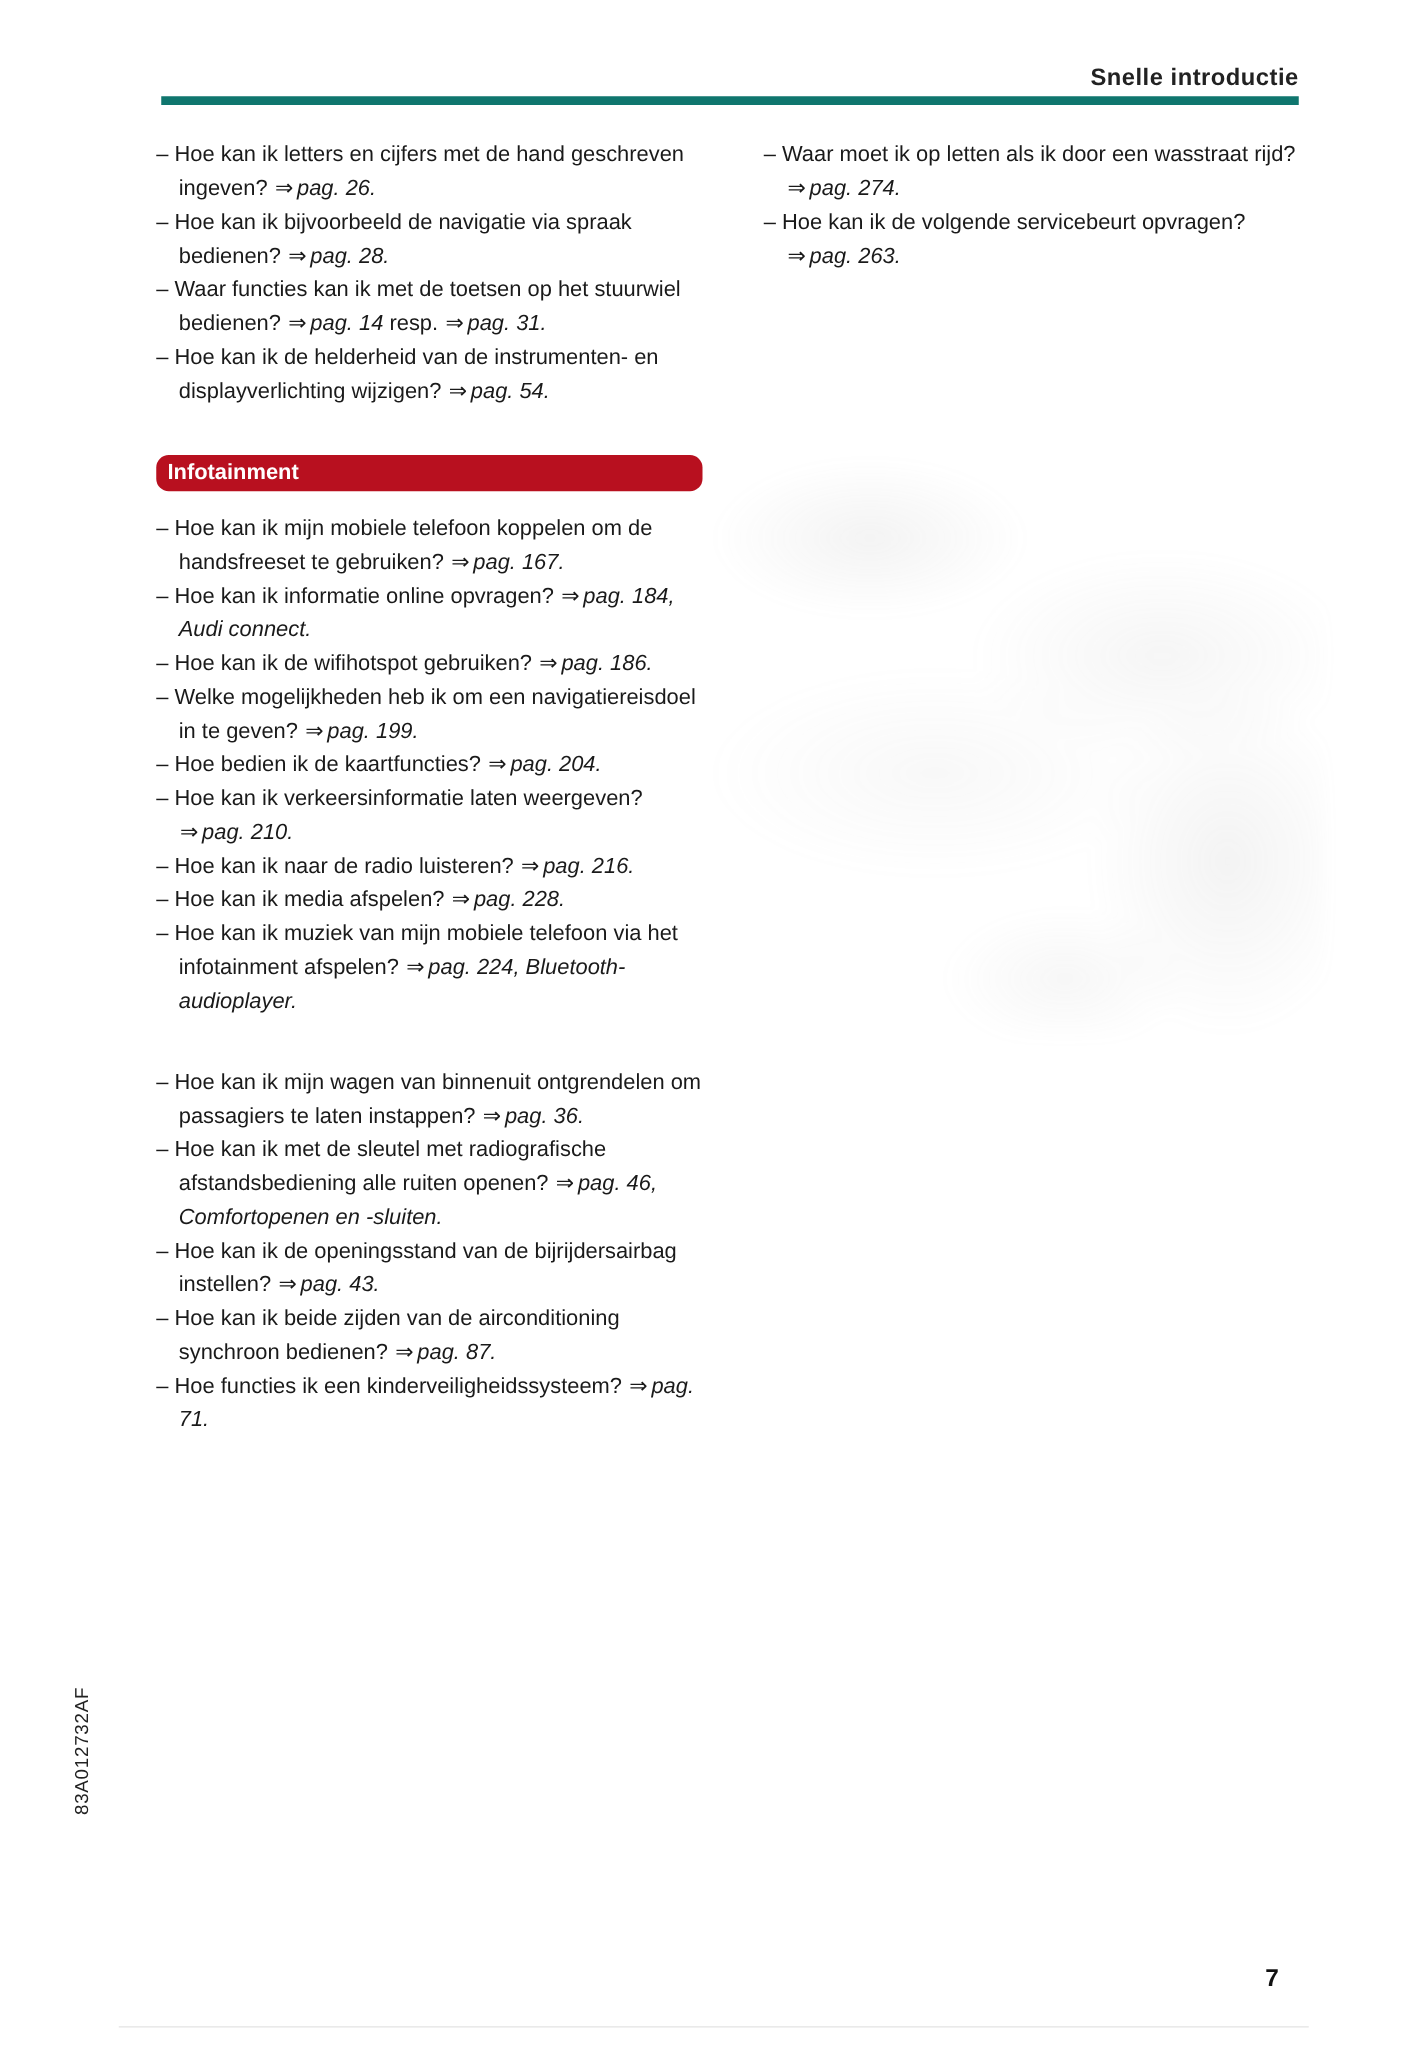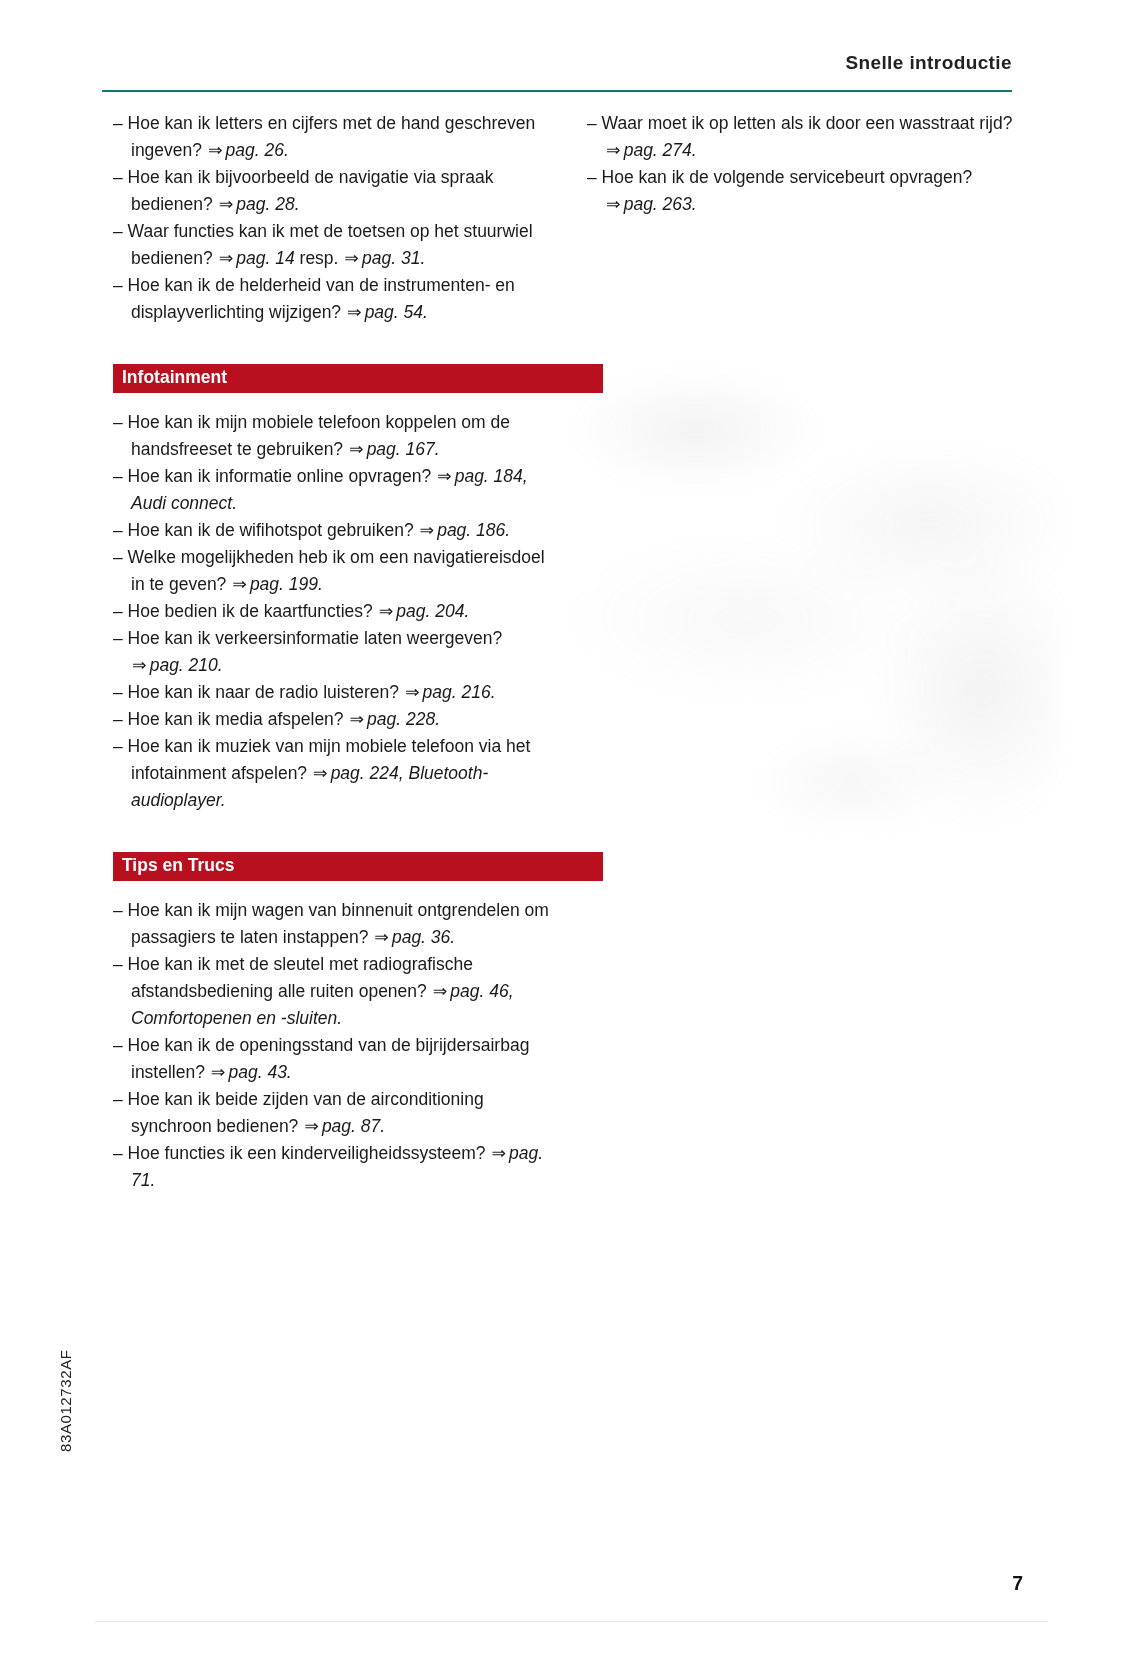--- a/index.html
+++ b/index.html
@@ -20,49 +20,49 @@
     background:
       radial-gradient(ellipse 180px 90px at 30% 15%, rgba(140,140,140,.10), transparent 70%),
       radial-gradient(ellipse 220px 120px at 75% 35%, rgba(150,150,150,.09), transparent 70%),
       radial-gradient(ellipse 160px 200px at 85% 70%, rgba(140,140,140,.10), transparent 70%),
       radial-gradient(ellipse 260px 120px at 40% 55%, rgba(160,160,160,.07), transparent 70%),
       radial-gradient(ellipse 140px 80px at 60% 90%, rgba(150,150,150,.08), transparent 70%);
     filter:blur(6px);
     pointer-events:none;
   }
   .page-header{
-    position:absolute;left:102px;top:52px;width:910px;
+    position:absolute;left:129px;top:52px;width:910px;
     text-align:right;
-    border-bottom:2px solid #0f766e;
-    padding-bottom:16px;
+    border-bottom:7px solid #0f766e;
+    padding-bottom:3px;
   }
   .header-title{
     font-size:19px;font-weight:700;letter-spacing:.4px;color:#222;
   }
   .content{
     position:absolute;left:113px;top:110px;width:910px;
     display:flex;gap:37px;align-items:flex-start;
   }
-  .col{width:437px;flex:0 0 437px;}
+  .col{width:437px;flex:0 0 437px;margin-left:12px;}
   ul.qlist{
     margin:0;padding:0;list-style:none;
     font-size:17.5px;line-height:27px;color:var(--text);
   }
   ul.qlist li{
     padding-left:18px;text-indent:-18px;
   }
   .ital{font-style:italic;}
   .arrow{margin:0 3px 0 1px;}
   section{margin-top:38px;}
   .banner{
     background:var(--red);
     color:#fff;font-weight:700;font-size:17.5px;
     padding:3px 8px 5px 9px;
     margin:0 0 16px 0;
-    box-sizing:border-box;width:490px;
+    box-sizing:border-box;width:437px;border-radius:10px;
   }
   .spine{
     position:absolute;left:57px;top:1452px;
     transform:rotate(-90deg);transform-origin:0 0;
     font-size:15px;letter-spacing:.6px;color:#222;white-space:nowrap;
   }
   .pagenum{
     position:absolute;top:1572px;left:113px;width:910px;
     text-align:right;font-weight:700;font-size:19.5px;color:#111;
   }
@@ -101,23 +101,20 @@
             <li><span class="dash">–&nbsp;</span><span class="norm">Welke mogelijkheden heb ik om een navigatiereisdoel in te geven? </span><span class="arrow">⇒</span><span class="ital">pag. 199.</span></li>
             <li><span class="dash">–&nbsp;</span><span class="norm">Hoe bedien ik de kaartfuncties? </span><span class="arrow">⇒</span><span class="ital">pag. 204.</span></li>
             <li><span class="dash">–&nbsp;</span><span class="norm">Hoe kan ik verkeersinformatie laten weergeven? </span><span class="arrow">⇒</span><span class="ital">pag. 210.</span></li>
             <li><span class="dash">–&nbsp;</span><span class="norm">Hoe kan ik naar de radio luisteren? </span><span class="arrow">⇒</span><span class="ital">pag. 216.</span></li>
             <li><span class="dash">–&nbsp;</span><span class="norm">Hoe kan ik media afspelen? </span><span class="arrow">⇒</span><span class="ital">pag. 228.</span></li>
             <li><span class="dash">–&nbsp;</span><span class="norm">Hoe kan ik muziek van mijn mobiele telefoon via het infotainment afspelen? </span><span class="arrow">⇒</span><span class="ital">pag. 224, Bluetooth-audioplayer.</span></li>
           </ul>
       </section>
 
       <section>
-        <div class="banner">
-          <span>Tips en Trucs</span>
-        </div>
         <ul class="qlist">
             <li><span class="dash">–&nbsp;</span><span class="norm">Hoe kan ik mijn wagen van binnenuit ontgrendelen om passagiers te laten instappen? </span><span class="arrow">⇒</span><span class="ital">pag. 36.</span></li>
             <li><span class="dash">–&nbsp;</span><span class="norm">Hoe kan ik met de sleutel met radiografische afstandsbediening alle ruiten openen? </span><span class="arrow">⇒</span><span class="ital">pag. 46, Comfortopenen en -sluiten.</span></li>
             <li><span class="dash">–&nbsp;</span><span class="norm">Hoe kan ik de openingsstand van de bijrijdersairbag instellen? </span><span class="arrow">⇒</span><span class="ital">pag. 43.</span></li>
             <li><span class="dash">–&nbsp;</span><span class="norm">Hoe kan ik beide zijden van de airconditioning synchroon bedienen? </span><span class="arrow">⇒</span><span class="ital">pag. 87.</span></li>
             <li><span class="dash">–&nbsp;</span><span class="norm">Hoe functies ik een kinderveiligheidssysteem? </span><span class="arrow">⇒</span><span class="ital">pag. 71.</span></li>
           </ul>
       </section>
     </div>
 

